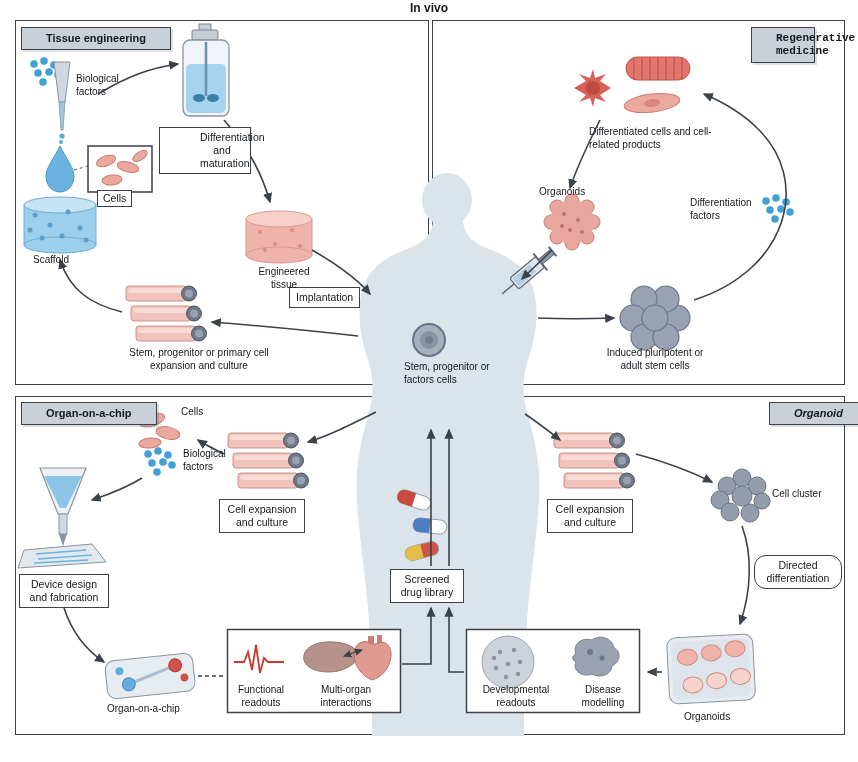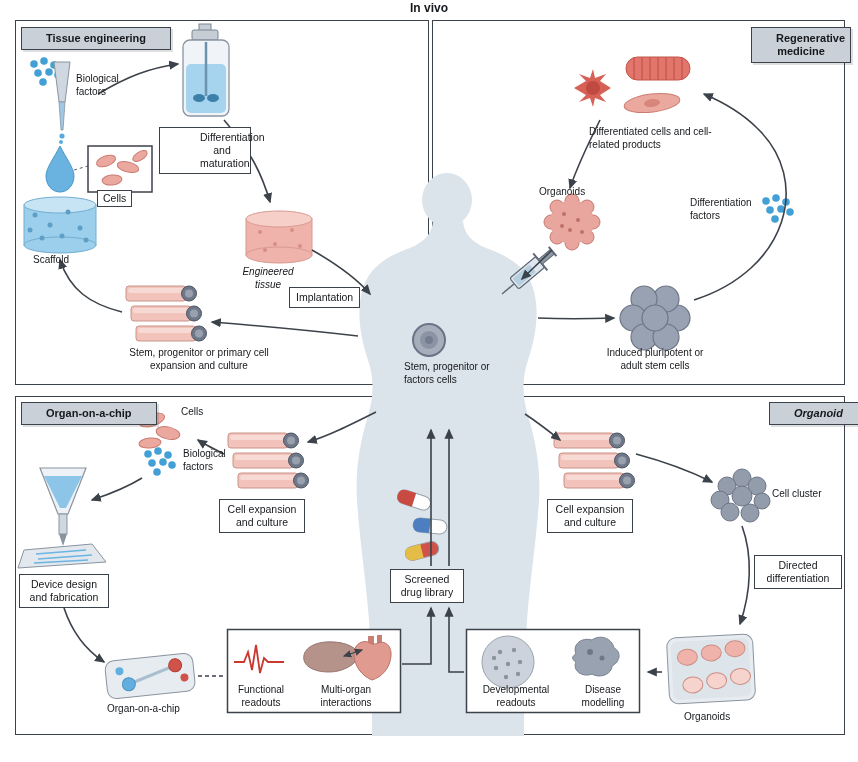--- a/index.html
+++ b/index.html
@@ -279,36 +279,36 @@
       <path marker-end="url(#ah)" d="M636,454 C666,462 692,472 712,482"></path>
       <path marker-end="url(#ah)" d="M742,526 C753,556 751,592 740,624"></path>
       <path marker-end="url(#ah)" d="M662,672 L648,672"></path>
       <line x1="344" y1="656" x2="362" y2="650" marker-start="url(#ah)" marker-end="url(#ah)" stroke-width="1.3"></line>
     </g>
   </svg>
 
   <div class="frame-lbl" style="top:1px;">In vivo</div>
 
   <div class="title" style="left:21px;top:27px;">Tissue engineering</div>
-  <div class="title" style="left:751px;top:27px;width:100px;">Regenerative medicine</div>
+  <div class="title" style="left:751px;top:27px;width:64px;font-family:Liberation Mono, monospace;">Regenerative medicine</div>
   <div class="title" style="left:21px;top:402px;">Organ-on-a-chip</div>
   <div class="title" style="left:769px;top:402px;font-style:italic;">Organoid</div>
 
   <div class="step" style="left:159px;top:127px;width:92px;padding-left:40px;">Differentiation and maturation</div>
   <div class="step" style="left:289px;top:287px;">Implantation</div>
   <div class="step small" style="left:97px;top:190px;">Cells</div>
   <div class="step" style="left:219px;top:499px;width:86px;">Cell expansion and culture</div>
   <div class="step" style="left:19px;top:574px;width:90px;">Device design and fabrication</div>
   <div class="step" style="left:390px;top:569px;width:74px;">Screened drug library</div>
   <div class="step" style="left:547px;top:499px;width:86px;">Cell expansion and culture</div>
-  <div class="step" style="left:754px;top:555px;width:88px;">Directed differentiation</div>
+  <div class="step" style="left:754px;top:555px;width:88px;border-radius:12px;">Directed differentiation</div>
 
   <div class="lbl" style="left:76px;top:73px;width:62px;">Biological factors</div>
   <div class="lbl" style="left:33px;top:254px;">Scaffold</div>
-  <div class="lbl ctr" style="left:232px;top:266px;width:72px;font-style:italic;">Engineered tissue</div>
+  <div class="lbl ctr" style="left:248px;top:266px;width:72px;">Engineered tissue</div>
   <div class="lbl ctr" style="left:110px;top:347px;width:178px;">Stem, progenitor or primary cell expansion and culture</div>
 
   <div class="lbl" style="left:589px;top:126px;width:125px;">Differentiated cells and cell-related products</div>
   <div class="lbl" style="left:539px;top:186px;">Organoids</div>
   <div class="lbl" style="left:690px;top:197px;width:80px;">Differentiation factors</div>
   <div class="lbl ctr" style="left:605px;top:347px;width:100px;">Induced pluripotent or adult stem cells</div>
 
   <div class="lbl" style="left:404px;top:361px;width:88px;">Stem, progenitor or factors cells</div>
 
   <div class="lbl" style="left:181px;top:406px;">Cells</div>

